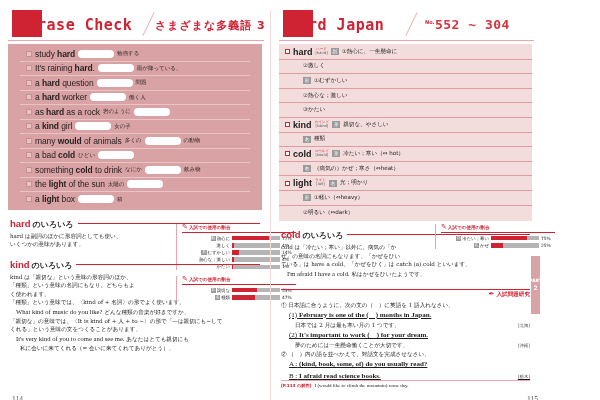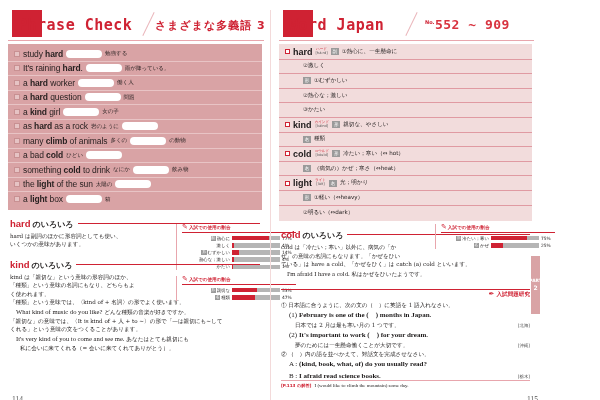--- a/index.html
+++ b/index.html
@@ -46,21 +46,21 @@
     position: absolute; top: 9px; font-size: 5px; color: #cf2233;
     font-family: "DejaVu Sans", sans-serif; font-weight: bold;
   }
   .hdr-num {
     position: absolute; top: 7px;
     font-family: "DejaVu Sans Mono", monospace; font-weight: bold;
     font-size: 13px; color: #d8333f; letter-spacing: .5px;
   }
 
   
-  .phrase-wrap { margin: 0 8px; background: #d9a3a5; padding: 3px 0; }
+  .phrase-wrap { margin: 0 8px; background: #d9a3a5; padding: 3px 12px; }
   .prow {
     display: flex; align-items: center; gap: 3px;
     height: 14.5px; padding: 0 4px 0 6px;
     border-bottom: 1px solid #e8c4c5;
     font-family: "Liberation Sans", sans-serif;
     font-size: 8.5px; color: #2a2222; white-space: nowrap;
   }
   .prow:last-child { border-bottom: none; }
   .cbx {
     width: 6px; height: 6px; background: #e6c3c4;
@@ -167,21 +167,21 @@
     font-size: 5.6px; color: #cf2233;
   }
   .exam-body {
     font-family: "DejaVu Serif", serif; font-size: 5.6px;
     line-height: 1.62; color: #1d1a1a; margin-top: 2px;
   }
   .exam-body .q { font-family: "Liberation Serif", serif; font-size: 7px; }
   .exam-body .q b { font-weight: bold; }
   .qline { display: flex; justify-content: space-between; align-items: baseline; }
   .src { font-family: "DejaVu Sans", sans-serif; font-size: 4.4px; color: #444; }
-  .ind1 { padding-left: 8px; }
+  .ind1 { padding-left: 8px; text-decoration: underline; }
   .ind2 { padding-left: 14px; }
 
   
   .ansbar {
     position: absolute; left: 10px; right: 10px; bottom: 22px;
     border-top: 1px solid #e8a6ad; padding-top: 2px;
     display: flex; align-items: baseline; gap: 3px;
   }
   .ans-tag {
     font-family: "DejaVu Sans", sans-serif; font-size: 4.2px;
@@ -232,45 +232,45 @@
             <span class="ja">勉強する</span>
           </div>
           <div class="prow">
             <span class="cbx"></span>
             <span class="ptxt">It's raining <b>hard</b>.</span>
             <span class="blank"></span>
             <span class="ja">雨が降っている。</span>
           </div>
           <div class="prow">
             <span class="cbx"></span>
+            <span class="ptxt">a <b>hard</b> question</span>
+            <span class="blank"></span>
+            <span class="ja">問題</span>
+          </div>
+          <div class="prow">
+            <span class="cbx"></span>
             <span class="ptxt">a <b>hard</b> worker</span>
             <span class="blank"></span>
             <span class="ja">働く人</span>
-          </div>
-          <div class="prow">
-            <span class="cbx"></span>
-            <span class="ptxt">a <b>hard</b> question</span>
-            <span class="blank"></span>
-            <span class="ja">問題</span>
-          </div>
-          <div class="prow">
-            <span class="cbx"></span>
-            <span class="ptxt">a <b>kind</b> girl</span>
-            <span class="blank"></span>
-            <span class="ja">女の子</span>
           </div>
           <div class="prow">
             <span class="cbx"></span>
             <span class="ptxt">as <b>hard</b> as a rock</span>
             <span class="ja">岩のように</span>
             <span class="blank"></span>
           </div>
           <div class="prow">
             <span class="cbx"></span>
-            <span class="ptxt">many <b>climb</b> of animals</span>
+            <span class="ptxt">a <b>kind</b> girl</span>
+            <span class="blank"></span>
+            <span class="ja">女の子</span>
+          </div>
+          <div class="prow">
+            <span class="cbx"></span>
+            <span class="ptxt">many <b>would</b> of animals</span>
             <span class="ja">多くの</span>
             <span class="blank"></span>
             <span class="ja">の動物</span>
           </div>
           <div class="prow">
             <span class="cbx"></span>
             <span class="ptxt">a bad <b>cold</b></span>
             <span class="ja">ひどい</span>
             <span class="blank"></span>
           </div>
@@ -420,21 +420,21 @@
     <div class="folio l">114</div>
   </div>
 
   <div class="leaf right">
 
     <div class="hdr">
       <div class="hdr-block"></div>
       <div class="hdr-title">Word Japan</div>
       <div class="hdr-slash" style="left:140px;"></div>
       <div class="hdr-no" style="left:154px;">No.</div>
-      <div class="hdr-num" style="left:164px;">552 ~ 909</div>
+      <div class="hdr-num" style="left:164px;">552 ~ 304</div>
       <div class="hdr-rule"></div>
     </div>
 
     <div class="word-wrap" id="word-list">
           <div class="wrow">
             <span class="wcbx"></span>
             <span class="wword">hard</span>
             <span class="kana">
               <span class="k">ハード</span>
               <span class="p">[há:rd]</span>
@@ -563,21 +563,21 @@
               </div>
               <div class="ind1 q"><span>(2)</span> <b>It's important to work (&nbsp;&nbsp;&nbsp;&nbsp;) for your dream.</b></div>
               <div class="ind2 qline">
                 <span>夢のためには一生懸命働くことが大切です。</span>
                 <span class="src">[沖縄]</span>
               </div>
             </div>
         <p>② （　）内の語を並べかえて、対話文を完成させなさい。</p>
         <div id="exam-q2">
               <div class="ind1 qline">
-                <span class="q"><span>A :</span> <b>(kind, book, what, of) do you usually read?</b></span>
+                <span class="q"><span>A :</span> <b>(kind, book, some, of) do you usually read?</b></span>
                 <span class="src"></span>
               </div>
               <div class="ind1 qline">
                 <span class="q"><span>B :</span> <b>I afraid read science books.</b></span>
                 <span class="src">[栃木]</span>
               </div>
             </div>
       </div>
     </div>
 

